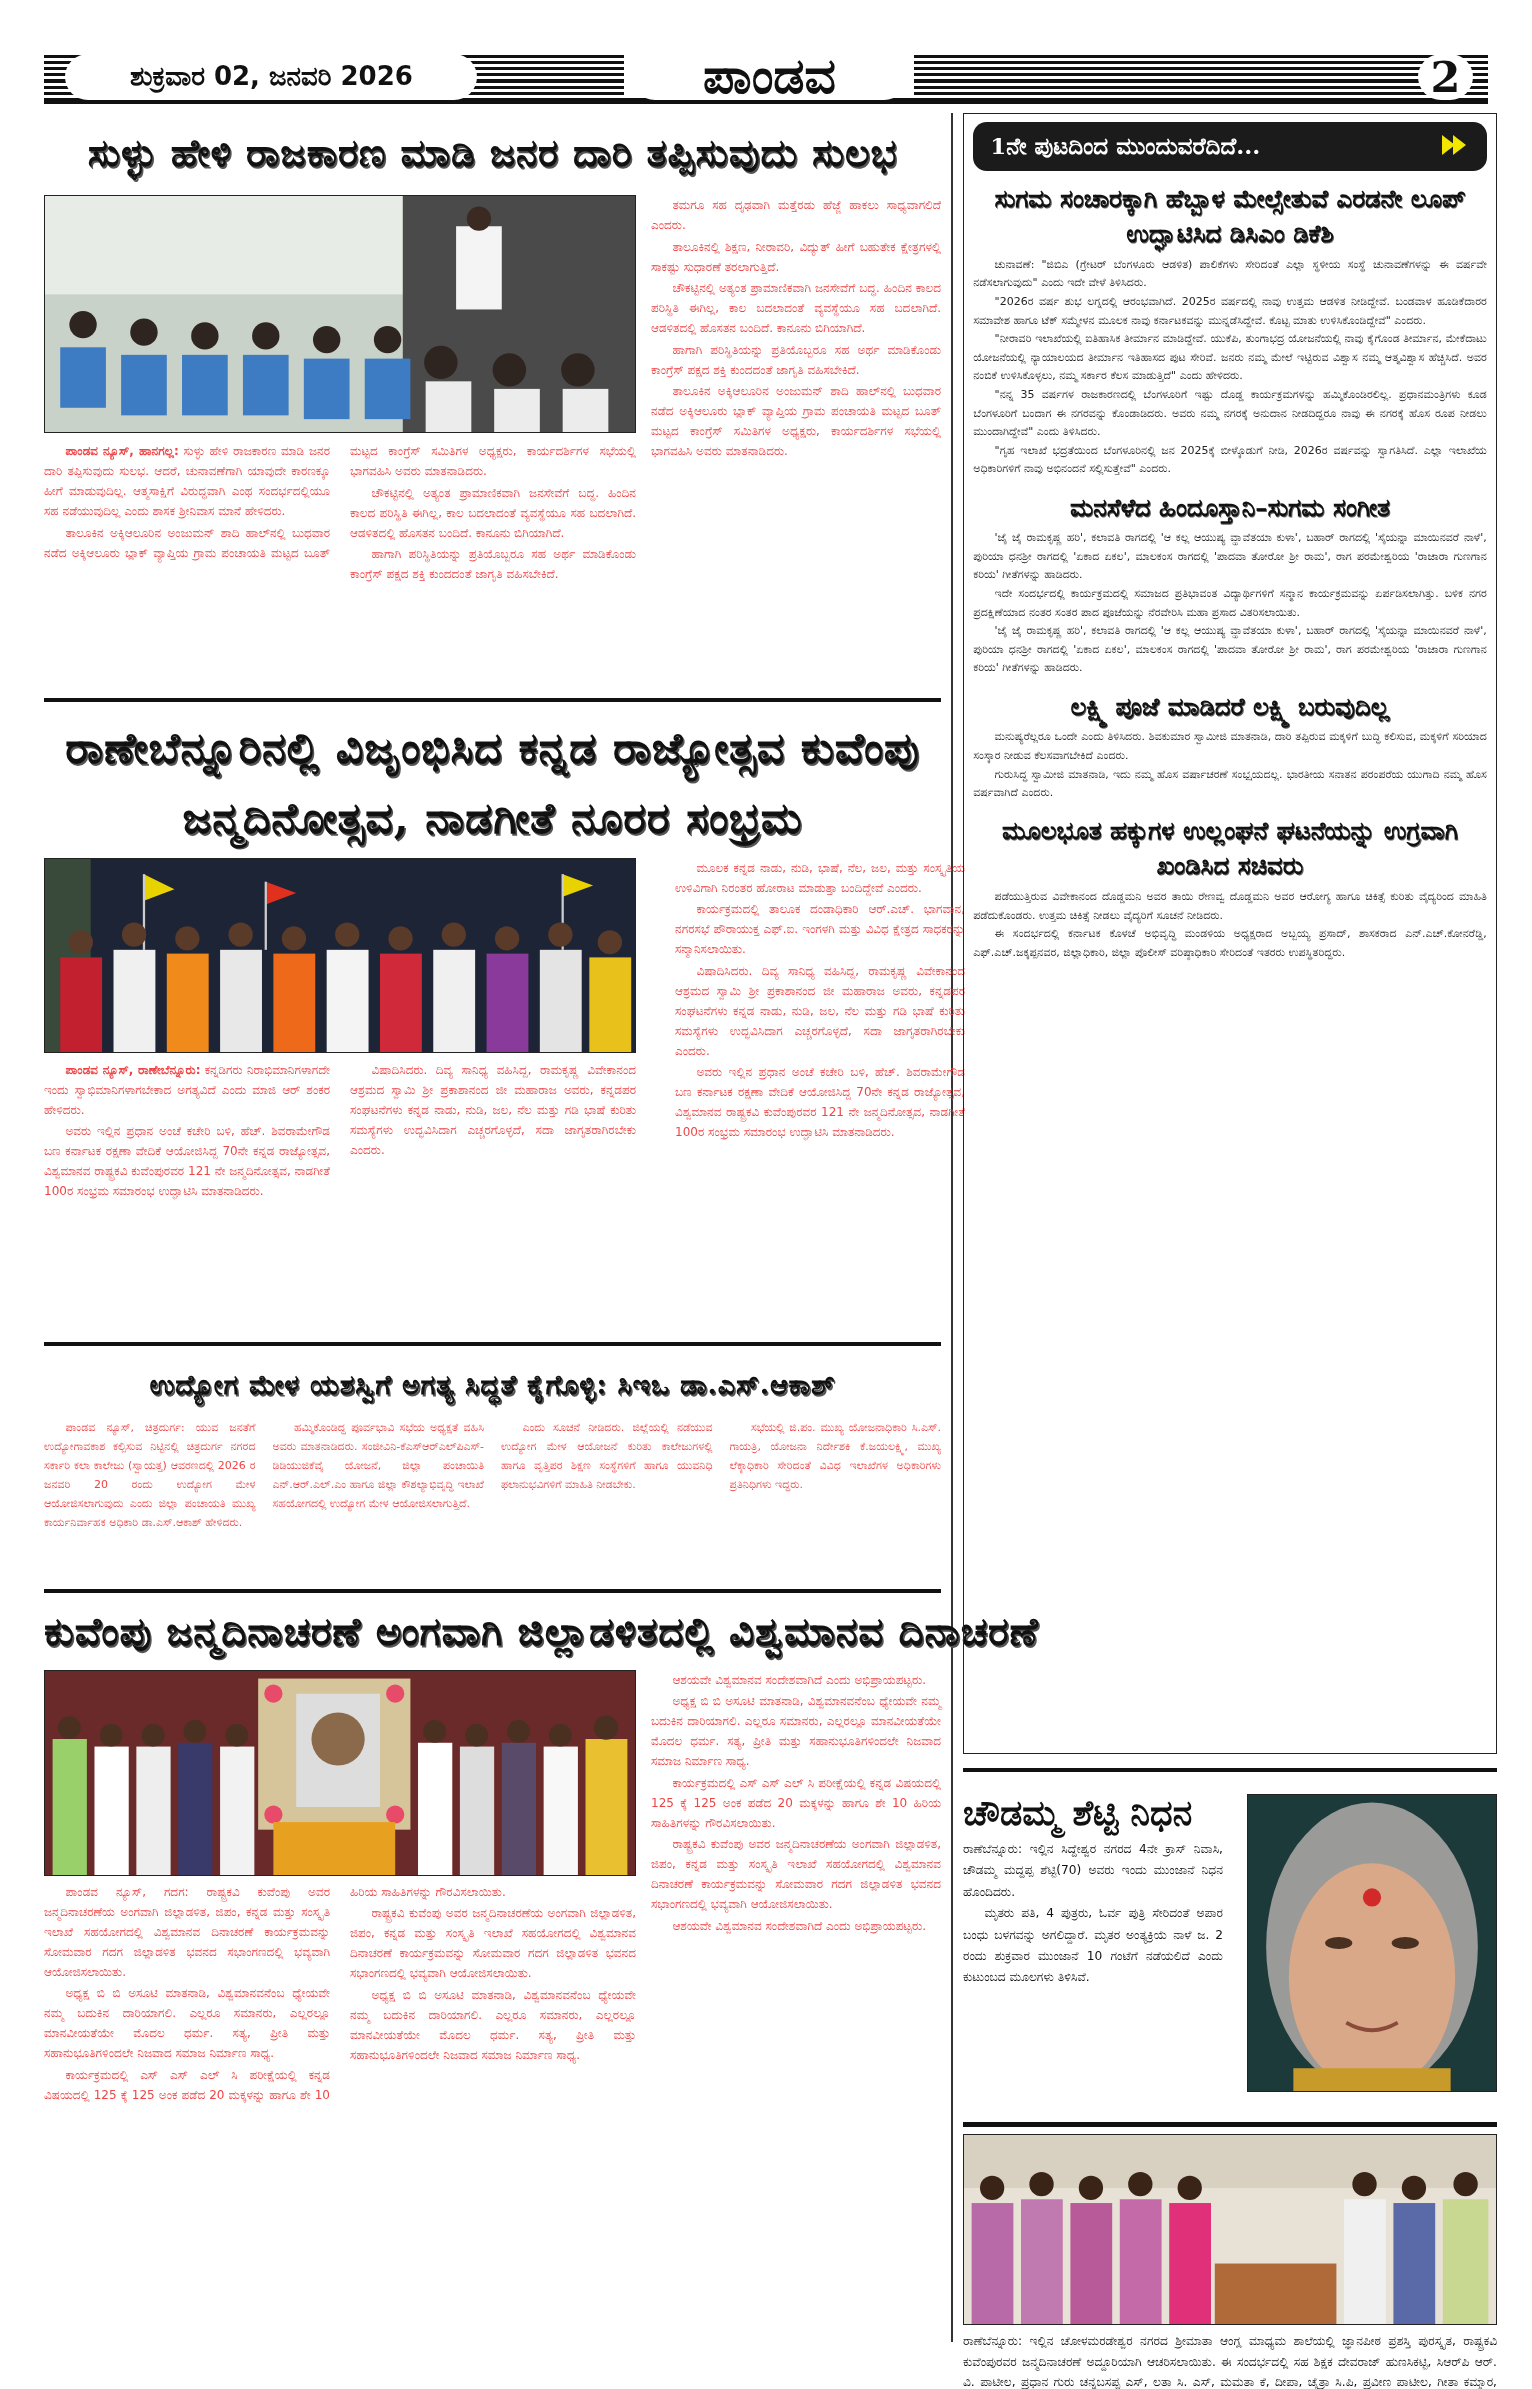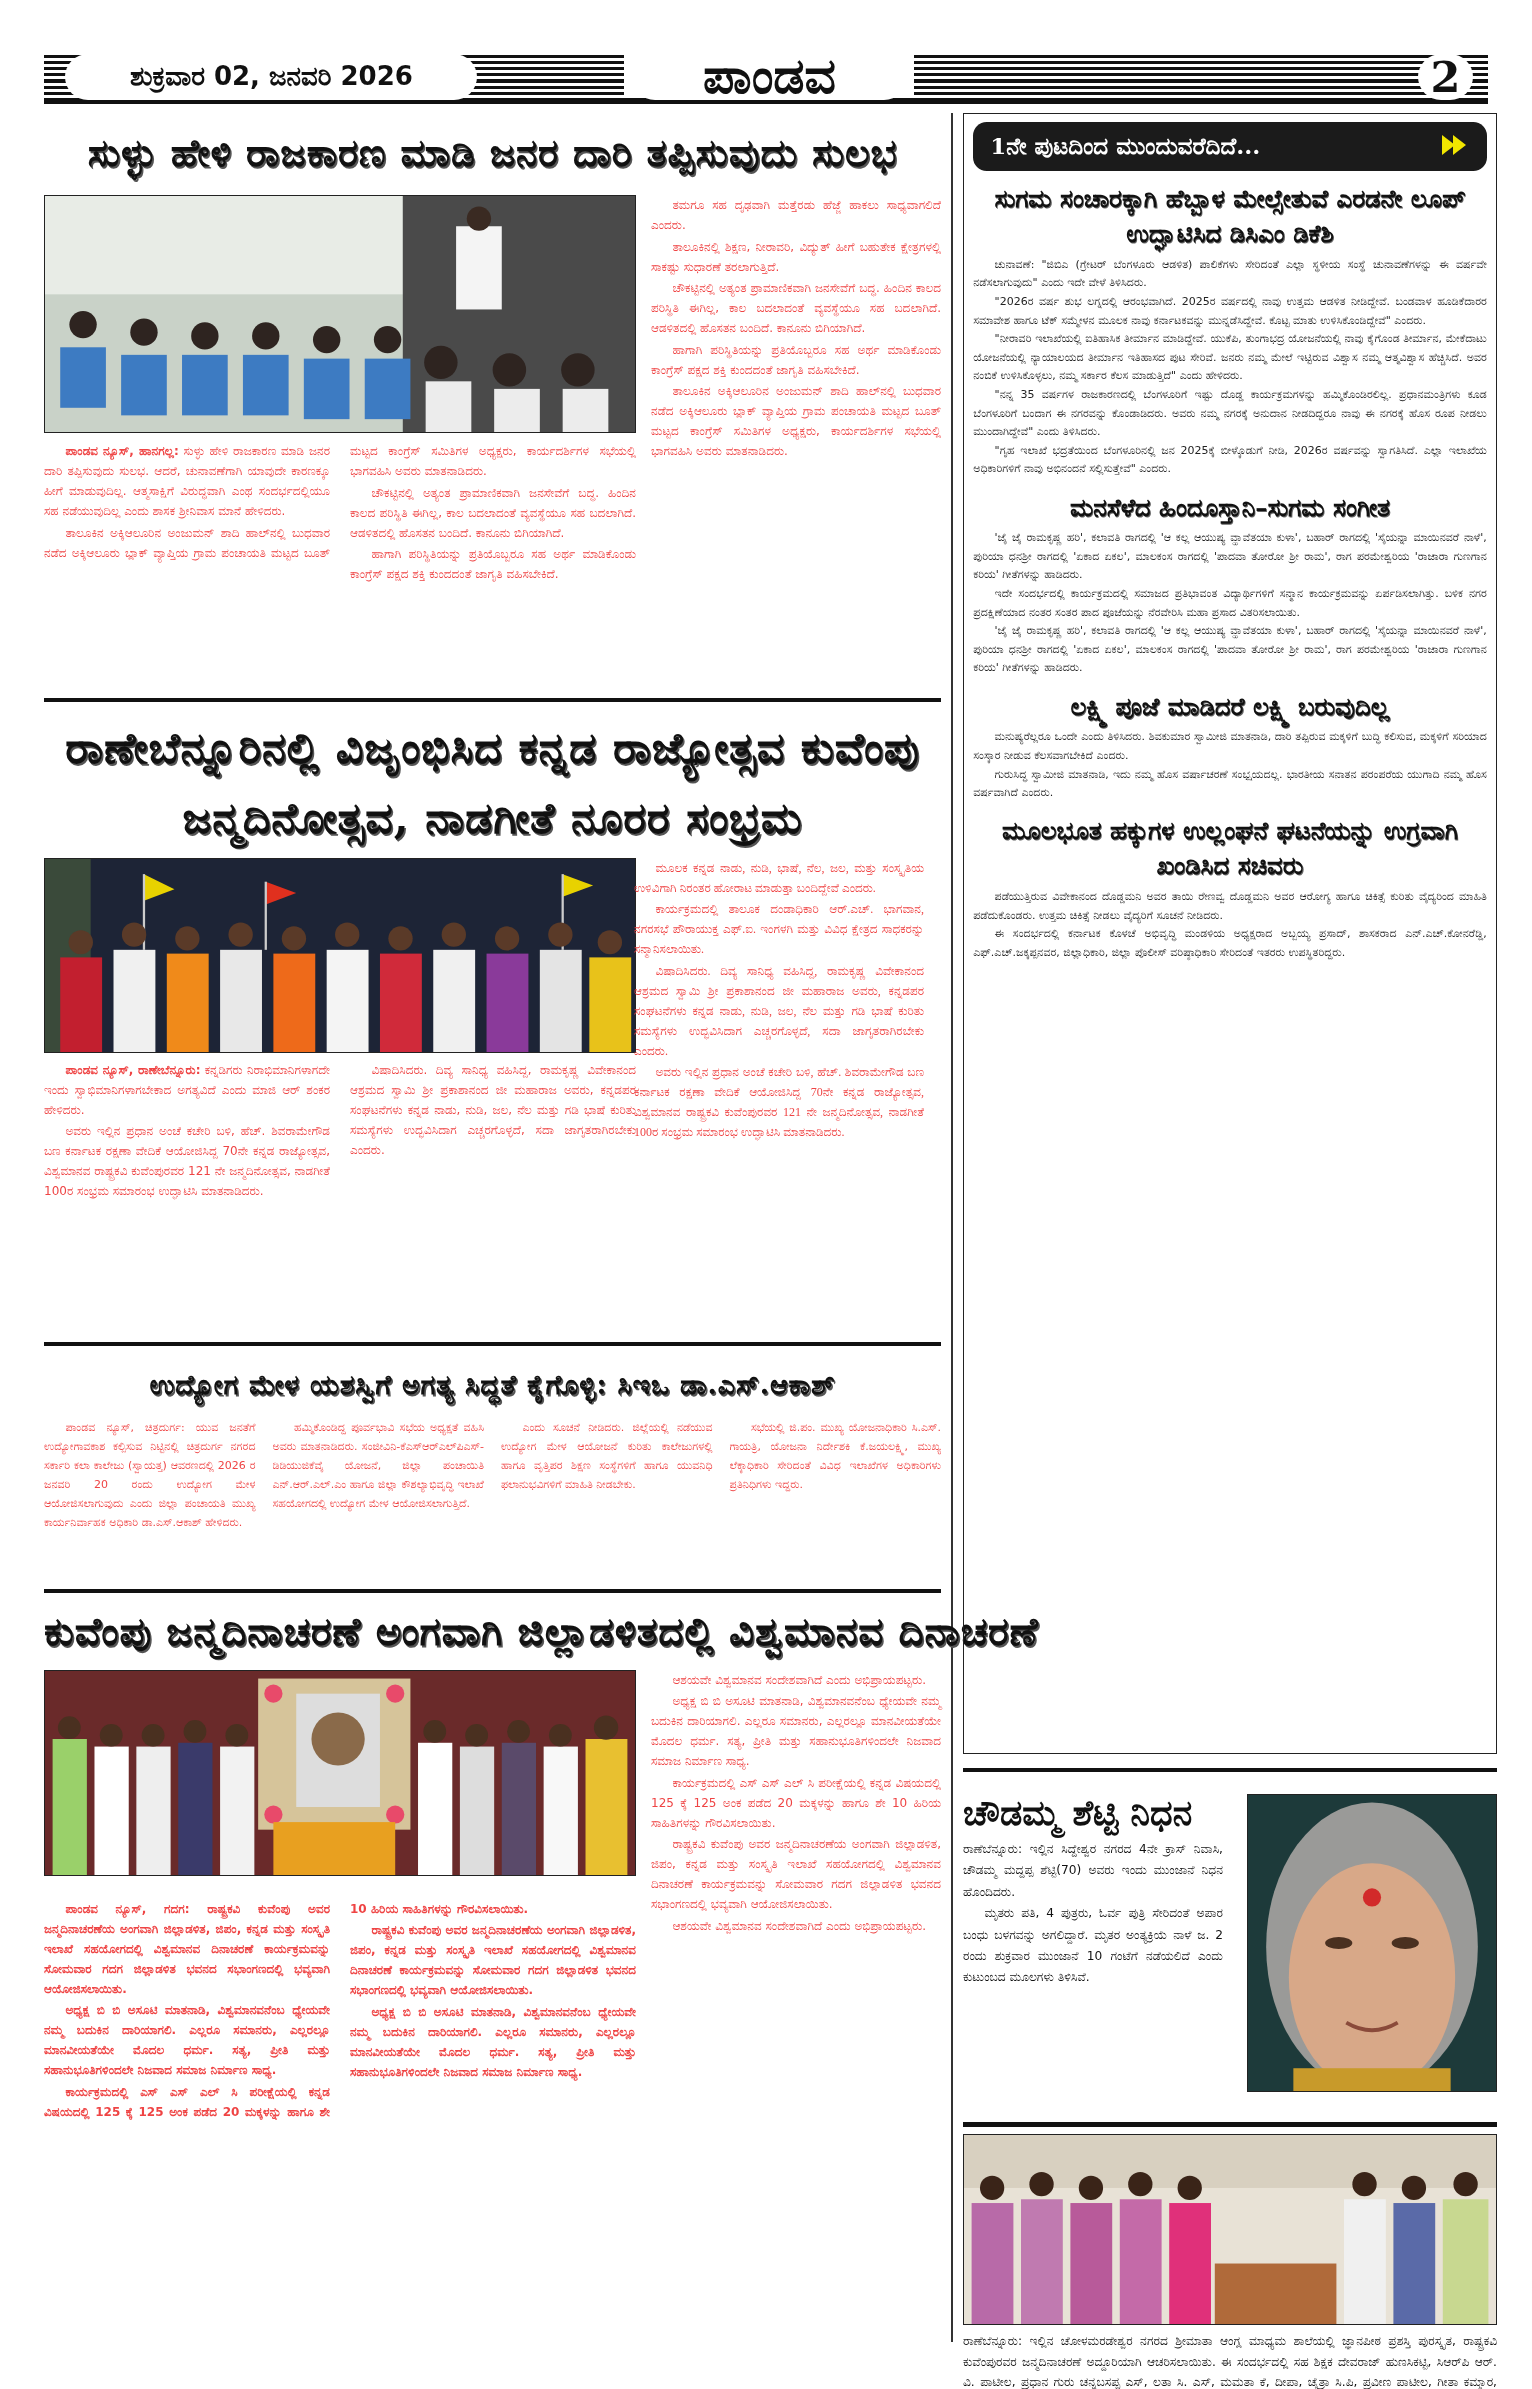--- a/index.html
+++ b/index.html
@@ -165,21 +165,21 @@
           <circle cx="677" cy="100" r="16"></circle>
             <circle cx="742" cy="110" r="16"></circle>
         </g>
       </svg>
     </div>
     <div class="cols col-block" style="left:0;top:347px;width:592px;column-count:2;height:267px;">
       <p><span class="byline" style="font-weight:bold">ಪಾಂಡವ ನ್ಯೂಸ್, ರಾಣೇಬೆನ್ನೂರು:</span> <span>ಕನ್ನಡಿಗರು ನಿರಾಭಿಮಾನಿಗಳಾಗದೇ ಇಂದು ಸ್ವಾಭಿಮಾನಿಗಳಾಗಬೇಕಾದ ಅಗತ್ಯವಿದೆ ಎಂದು ಮಾಜಿ ಆರ್ ಶಂಕರ ಹೇಳಿದರು.</span></p>
       <p>ಅವರು ಇಲ್ಲಿನ ಪ್ರಧಾನ ಅಂಚೆ ಕಚೇರಿ ಬಳಿ, ಹೆಚ್. ಶಿವರಾಮೇಗೌಡ ಬಣ ಕರ್ನಾಟಕ ರಕ್ಷಣಾ ವೇದಿಕೆ ಆಯೋಜಿಸಿದ್ದ 70ನೇ ಕನ್ನಡ ರಾಜ್ಯೋತ್ಸವ, ವಿಶ್ವಮಾನವ ರಾಷ್ಟ್ರಕವಿ ಕುವೆಂಪುರವರ 121 ನೇ ಜನ್ಮದಿನೋತ್ಸವ, ನಾಡಗೀತೆ 100ರ ಸಂಭ್ರಮ ಸಮಾರಂಭ ಉದ್ಘಾಟಿಸಿ ಮಾತನಾಡಿದರು.</p>
       <p>ವಿಷಾದಿಸಿದರು. ದಿವ್ಯ ಸಾನಿಧ್ಯ ವಹಿಸಿದ್ದ, ರಾಮಕೃಷ್ಣ ವಿವೇಕಾನಂದ ಆಶ್ರಮದ ಸ್ವಾಮಿ ಶ್ರೀ ಪ್ರಕಾಶಾನಂದ ಜೀ ಮಹಾರಾಜ ಅವರು, ಕನ್ನಡಪರ ಸಂಘಟನೆಗಳು ಕನ್ನಡ ನಾಡು, ನುಡಿ, ಜಲ, ನೆಲ ಮತ್ತು ಗಡಿ ಭಾಷೆ ಕುರಿತು ಸಮಸ್ಯೆಗಳು ಉದ್ಭವಿಸಿದಾಗ ಎಚ್ಚರಗೊಳ್ಳದೆ, ಸದಾ ಜಾಗೃತರಾಗಿರಬೇಕು ಎಂದರು.</p>
     </div>
-    <div class="cols col-block" style="left:590px;top:145px;width:290px;height:469px;font-family:Liberation Serif, serif;">
+    <div class="cols col-block" style="left:631px;top:145px;width:290px;height:469px;">
       <p>ಮೂಲಕ ಕನ್ನಡ ನಾಡು, ನುಡಿ, ಭಾಷೆ, ನೆಲ, ಜಲ, ಮತ್ತು ಸಂಸ್ಕೃತಿಯ ಉಳಿವಿಗಾಗಿ ನಿರಂತರ ಹೋರಾಟ ಮಾಡುತ್ತಾ ಬಂದಿದ್ದೇವೆ ಎಂದರು.</p>
       <p>ಕಾರ್ಯಕ್ರಮದಲ್ಲಿ ತಾಲೂಕ ದಂಡಾಧಿಕಾರಿ ಆರ್.ಎಚ್. ಭಾಗವಾನ, ನಗರಸಭೆ ಪೌರಾಯುಕ್ತ ಎಫ್.ಐ. ಇಂಗಳಗಿ ಮತ್ತು ವಿವಿಧ ಕ್ಷೇತ್ರದ ಸಾಧಕರನ್ನು ಸನ್ಮಾನಿಸಲಾಯಿತು.</p>
       <p>ವಿಷಾದಿಸಿದರು. ದಿವ್ಯ ಸಾನಿಧ್ಯ ವಹಿಸಿದ್ದ, ರಾಮಕೃಷ್ಣ ವಿವೇಕಾನಂದ ಆಶ್ರಮದ ಸ್ವಾಮಿ ಶ್ರೀ ಪ್ರಕಾಶಾನಂದ ಜೀ ಮಹಾರಾಜ ಅವರು, ಕನ್ನಡಪರ ಸಂಘಟನೆಗಳು ಕನ್ನಡ ನಾಡು, ನುಡಿ, ಜಲ, ನೆಲ ಮತ್ತು ಗಡಿ ಭಾಷೆ ಕುರಿತು ಸಮಸ್ಯೆಗಳು ಉದ್ಭವಿಸಿದಾಗ ಎಚ್ಚರಗೊಳ್ಳದೆ, ಸದಾ ಜಾಗೃತರಾಗಿರಬೇಕು ಎಂದರು.</p>
       <p>ಅವರು ಇಲ್ಲಿನ ಪ್ರಧಾನ ಅಂಚೆ ಕಚೇರಿ ಬಳಿ, ಹೆಚ್. ಶಿವರಾಮೇಗೌಡ ಬಣ ಕರ್ನಾಟಕ ರಕ್ಷಣಾ ವೇದಿಕೆ ಆಯೋಜಿಸಿದ್ದ 70ನೇ ಕನ್ನಡ ರಾಜ್ಯೋತ್ಸವ, ವಿಶ್ವಮಾನವ ರಾಷ್ಟ್ರಕವಿ ಕುವೆಂಪುರವರ 121 ನೇ ಜನ್ಮದಿನೋತ್ಸವ, ನಾಡಗೀತೆ 100ರ ಸಂಭ್ರಮ ಸಮಾರಂಭ ಉದ್ಘಾಟಿಸಿ ಮಾತನಾಡಿದರು.</p>
     </div>
   </div>
 
   <div class="hr"></div>
 
   <div class="story" style="height:221px;">
@@ -228,21 +228,21 @@
           <circle cx="197" cy="80" r="15"></circle>
             <circle cx="252" cy="85" r="15"></circle>
             <circle cx="512" cy="80" r="15"></circle>
           <circle cx="567" cy="85" r="15"></circle>
             <circle cx="622" cy="80" r="15"></circle>
             <circle cx="677" cy="85" r="15"></circle>
             <circle cx="737" cy="75" r="16"></circle>
         </g>
       </svg>
     </div>
-    <div class="cols col-block" style="left:0;top:295px;width:592px;column-count:2;height:435px;font-weight:bold;">
+    <div class="cols col-block" style="left:0;top:278px;width:592px;column-count:2;height:435px;">
       <p><span>ಪಾಂಡವ ನ್ಯೂಸ್, ಗದಗ:</span> <span>ರಾಷ್ಟ್ರಕವಿ ಕುವೆಂಪು ಅವರ ಜನ್ಮದಿನಾಚರಣೆಯ ಅಂಗವಾಗಿ ಜಿಲ್ಲಾಡಳಿತ, ಜಿಪಂ, ಕನ್ನಡ ಮತ್ತು ಸಂಸ್ಕೃತಿ ಇಲಾಖೆ ಸಹಯೋಗದಲ್ಲಿ ವಿಶ್ವಮಾನವ ದಿನಾಚರಣೆ ಕಾರ್ಯಕ್ರಮವನ್ನು ಸೋಮವಾರ ಗದಗ ಜಿಲ್ಲಾಡಳಿತ ಭವನದ ಸಭಾಂಗಣದಲ್ಲಿ ಭವ್ಯವಾಗಿ ಆಯೋಜಿಸಲಾಯಿತು.</span></p>
       <p>ಅಧ್ಯಕ್ಷ ಬಿ ಬಿ ಅಸೂಟಿ ಮಾತನಾಡಿ, ವಿಶ್ವಮಾನವನೆಂಬ ಧ್ಯೇಯವೇ ನಮ್ಮ ಬದುಕಿನ ದಾರಿಯಾಗಲಿ. ಎಲ್ಲರೂ ಸಮಾನರು, ಎಲ್ಲರಲ್ಲೂ ಮಾನವೀಯತೆಯೇ ಮೊದಲ ಧರ್ಮ. ಸತ್ಯ, ಪ್ರೀತಿ ಮತ್ತು ಸಹಾನುಭೂತಿಗಳಿಂದಲೇ ನಿಜವಾದ ಸಮಾಜ ನಿರ್ಮಾಣ ಸಾಧ್ಯ.</p>
       <p>ಕಾರ್ಯಕ್ರಮದಲ್ಲಿ ಎಸ್ ಎಸ್ ಎಲ್ ಸಿ ಪರೀಕ್ಷೆಯಲ್ಲಿ ಕನ್ನಡ ವಿಷಯದಲ್ಲಿ 125 ಕ್ಕೆ 125 ಅಂಕ ಪಡೆದ 20 ಮಕ್ಕಳನ್ನು ಹಾಗೂ ಶೇ 10 ಹಿರಿಯ ಸಾಹಿತಿಗಳನ್ನು ಗೌರವಿಸಲಾಯಿತು.</p>
       <p>ರಾಷ್ಟ್ರಕವಿ ಕುವೆಂಪು ಅವರ ಜನ್ಮದಿನಾಚರಣೆಯ ಅಂಗವಾಗಿ ಜಿಲ್ಲಾಡಳಿತ, ಜಿಪಂ, ಕನ್ನಡ ಮತ್ತು ಸಂಸ್ಕೃತಿ ಇಲಾಖೆ ಸಹಯೋಗದಲ್ಲಿ ವಿಶ್ವಮಾನವ ದಿನಾಚರಣೆ ಕಾರ್ಯಕ್ರಮವನ್ನು ಸೋಮವಾರ ಗದಗ ಜಿಲ್ಲಾಡಳಿತ ಭವನದ ಸಭಾಂಗಣದಲ್ಲಿ ಭವ್ಯವಾಗಿ ಆಯೋಜಿಸಲಾಯಿತು.</p>
       <p>ಅಧ್ಯಕ್ಷ ಬಿ ಬಿ ಅಸೂಟಿ ಮಾತನಾಡಿ, ವಿಶ್ವಮಾನವನೆಂಬ ಧ್ಯೇಯವೇ ನಮ್ಮ ಬದುಕಿನ ದಾರಿಯಾಗಲಿ. ಎಲ್ಲರೂ ಸಮಾನರು, ಎಲ್ಲರಲ್ಲೂ ಮಾನವೀಯತೆಯೇ ಮೊದಲ ಧರ್ಮ. ಸತ್ಯ, ಪ್ರೀತಿ ಮತ್ತು ಸಹಾನುಭೂತಿಗಳಿಂದಲೇ ನಿಜವಾದ ಸಮಾಜ ನಿರ್ಮಾಣ ಸಾಧ್ಯ.</p>
     </div>
     <div class="cols col-block" style="left:607px;top:66px;width:290px;height:649px;">
       <p>ಆಶಯವೇ ವಿಶ್ವಮಾನವ ಸಂದೇಶವಾಗಿದೆ ಎಂದು ಅಭಿಪ್ರಾಯಪಟ್ಟರು.</p>
       <p>ಅಧ್ಯಕ್ಷ ಬಿ ಬಿ ಅಸೂಟಿ ಮಾತನಾಡಿ, ವಿಶ್ವಮಾನವನೆಂಬ ಧ್ಯೇಯವೇ ನಮ್ಮ ಬದುಕಿನ ದಾರಿಯಾಗಲಿ. ಎಲ್ಲರೂ ಸಮಾನರು, ಎಲ್ಲರಲ್ಲೂ ಮಾನವೀಯತೆಯೇ ಮೊದಲ ಧರ್ಮ. ಸತ್ಯ, ಪ್ರೀತಿ ಮತ್ತು ಸಹಾನುಭೂತಿಗಳಿಂದಲೇ ನಿಜವಾದ ಸಮಾಜ ನಿರ್ಮಾಣ ಸಾಧ್ಯ.</p>
       <p>ಕಾರ್ಯಕ್ರಮದಲ್ಲಿ ಎಸ್ ಎಸ್ ಎಲ್ ಸಿ ಪರೀಕ್ಷೆಯಲ್ಲಿ ಕನ್ನಡ ವಿಷಯದಲ್ಲಿ 125 ಕ್ಕೆ 125 ಅಂಕ ಪಡೆದ 20 ಮಕ್ಕಳನ್ನು ಹಾಗೂ ಶೇ 10 ಹಿರಿಯ ಸಾಹಿತಿಗಳನ್ನು ಗೌರವಿಸಲಾಯಿತು.</p>

